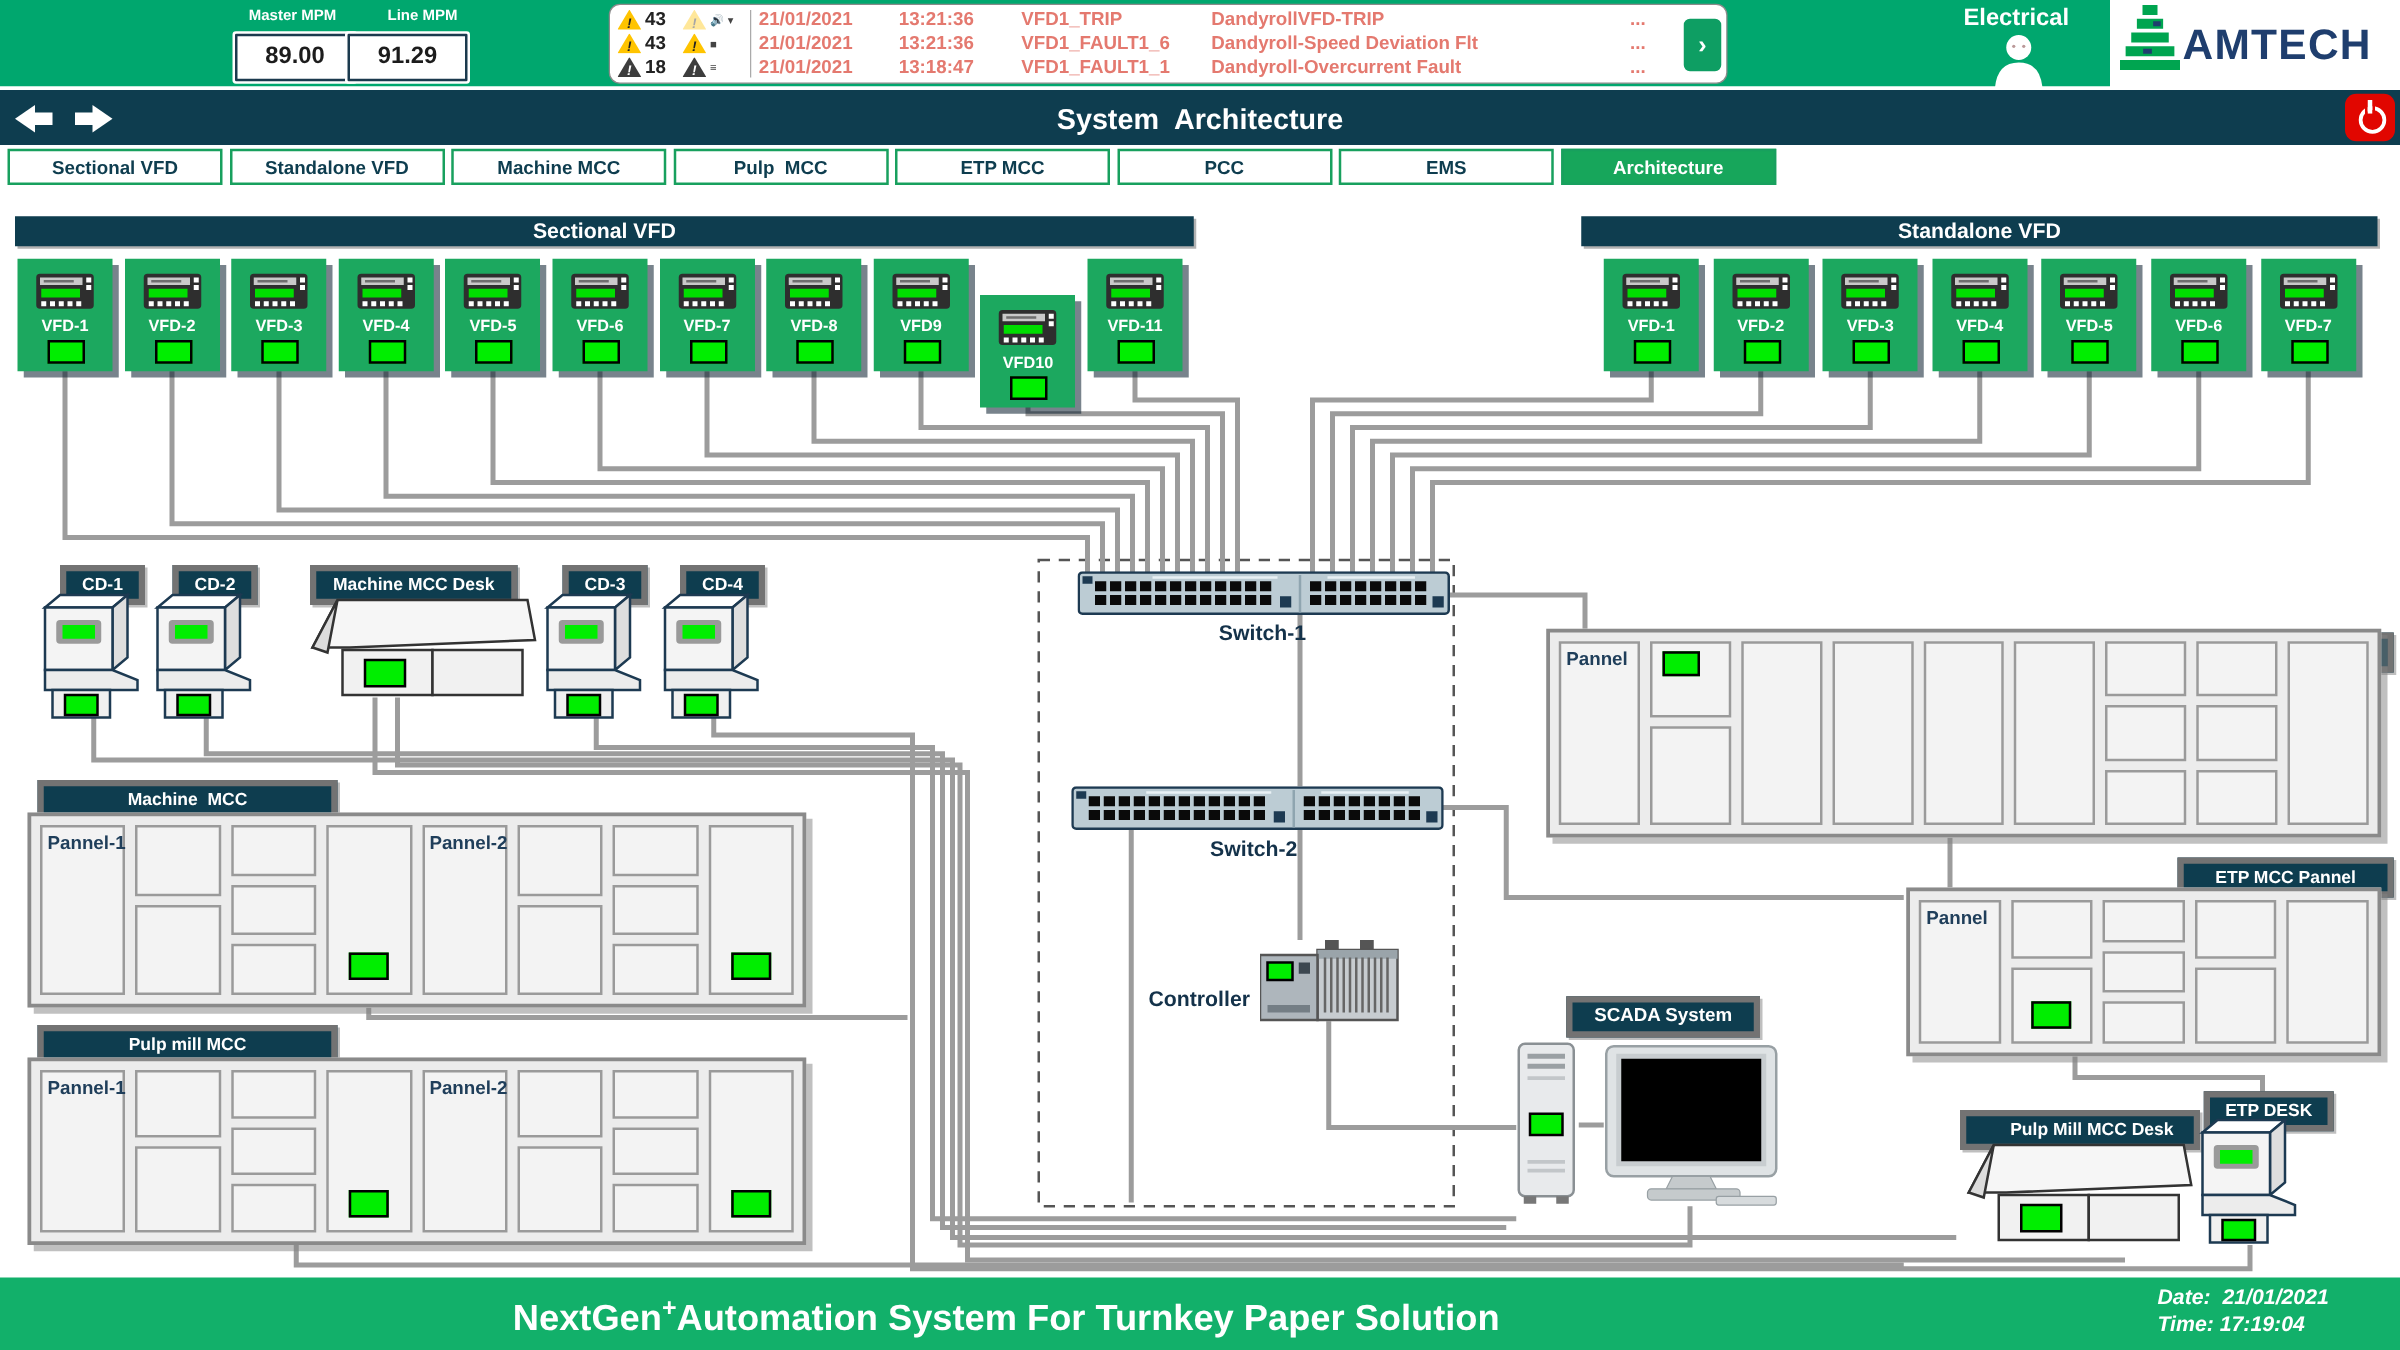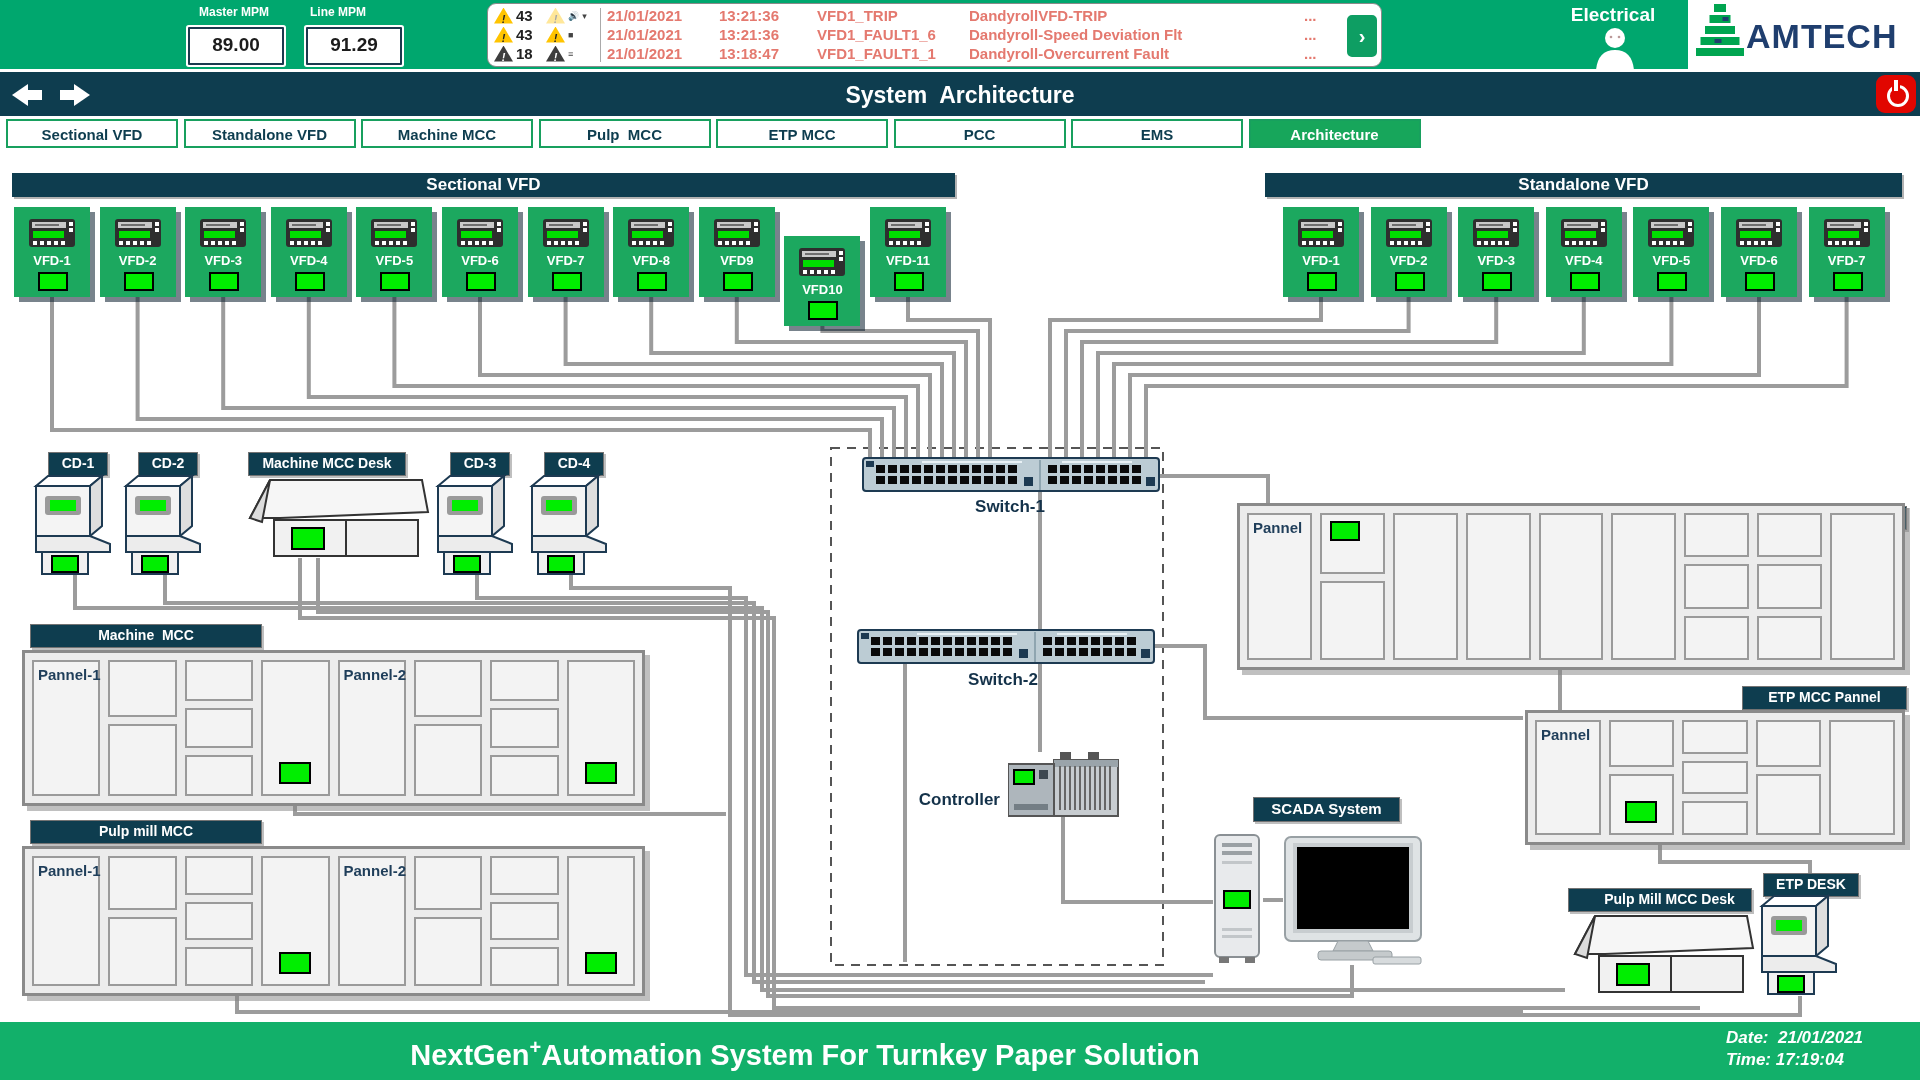--- a/index.html
+++ b/index.html
@@ -49,21 +49,21 @@
   #power-btn .bar{position:absolute;left:18px;top:5px;width:4px;height:11px;background:#fff;outline:2px solid #E10600;}
   
   .tab{position:absolute;top:119px;height:29px;width:172px;background:#fff;border:2px solid #18A05E;
        color:#0E3D4F;font-weight:bold;font-size:15px;text-align:center;line-height:27px;cursor:pointer;
        box-sizing:border-box;white-space:pre;}
   .tab.active{background:#17A65B;color:#fff;}
   
   .grp-header{background:#0E3D4F;color:#fff;font-weight:bold;font-size:17px;text-align:center;
               line-height:24px;box-shadow:2px 2px 0 rgba(0,0,0,.3);}
   .lbl-box{background:#0E3D4F;color:#fff;font-weight:bold;font-size:14px;text-align:center;
-           line-height:21px;border:1px solid #737373;box-shadow:2px 2px 0 rgba(0,0,0,.25);white-space:pre;}
+           line-height:21px;border:5px solid #737373;box-shadow:2px 2px 0 rgba(0,0,0,.25);white-space:pre;}
   
   .vfd{position:absolute;width:76px;height:90px;background:#1CA85F;box-shadow:5px 5px 0 rgba(10,30,45,.55);}
   .vfd .vlabel{position:absolute;left:0;right:0;top:46px;text-align:center;color:#fff;font-weight:bold;font-size:13px;}
   .kp{position:absolute;left:15px;top:12px;width:46px;height:28px;background:#2e2e2e;border-radius:3px;}
   .kp span{position:absolute;background:#fff;}
   .kp .t{left:3px;top:3px;width:34px;height:6px;background:#c9c9c9;}
   .kp .ts{left:6px;top:5px;width:24px;height:2px;background:#6e6e6e;}
   .kp .g{left:4px;top:12px;width:31px;height:7px;background:#00DD00;}
   .kp .r1{left:40px;top:3px;width:4px;height:4px;} .kp .r2{left:40px;top:9px;width:4px;height:4px;}
   .kp .k{top:22px;width:4px;height:4px;}
@@ -83,21 +83,21 @@
 </head>
 <body>
 
 <div id="stage">
 
   <div id="topbar" class="abs"></div>
 
   <div class="abs mpm-label" style="left:178px;top:5px;width:112px;">Master MPM</div>
   <div class="abs mpm-box" style="left:188px;top:27px;width:92px;height:34px;">89.00</div>
   <div class="abs mpm-label" style="left:288px;top:5px;width:100px;">Line MPM</div>
-  <div class="abs mpm-box" style="left:306px;top:27px;width:92px;height:34px;">91.29</div>
+  <div class="abs mpm-box" style="left:278px;top:27px;width:92px;height:34px;">91.29</div>
 
   <div id="alarm-panel" class="abs">
     <div id="alarm-icons">
       <span class="ic-cell">
           <i class="tri"></i>
           <span class="ic-count">43</span>
         </span>
       <span class="ic-cell">
           <i class="tri pale"></i>
           <span class="mini">🔊</span>

